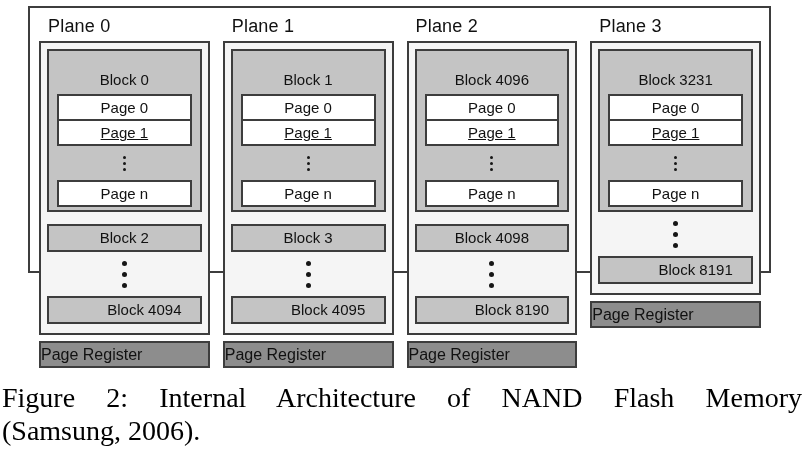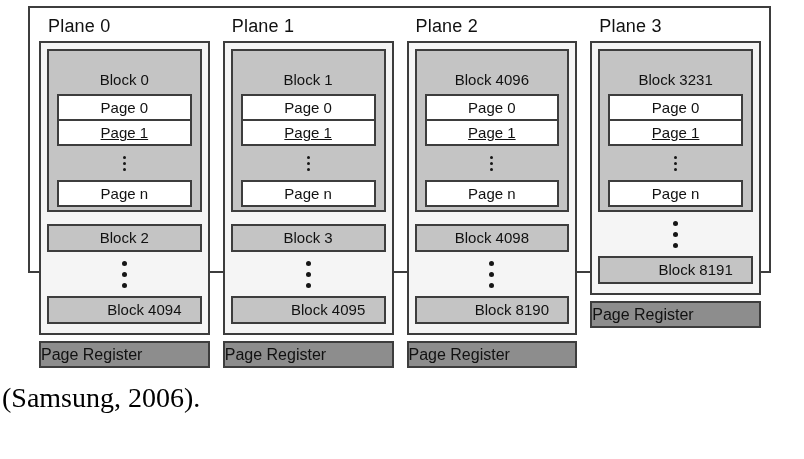--- a/index.html
+++ b/index.html
@@ -187,14 +187,15 @@
           <i></i>
         </div>
       <div class="block-bar last">Block 8191</div>
     </div>
     <div class="page-register">Page Register</div>
   </div>
 
 </div>
 
 <div class="caption">
+  <div class="l1">Figure 2: Internal Architecture of NAND Flash Memory</div>
   <div class="l2">(Samsung, 2006).</div>
 </div>
 
 </body></html>

